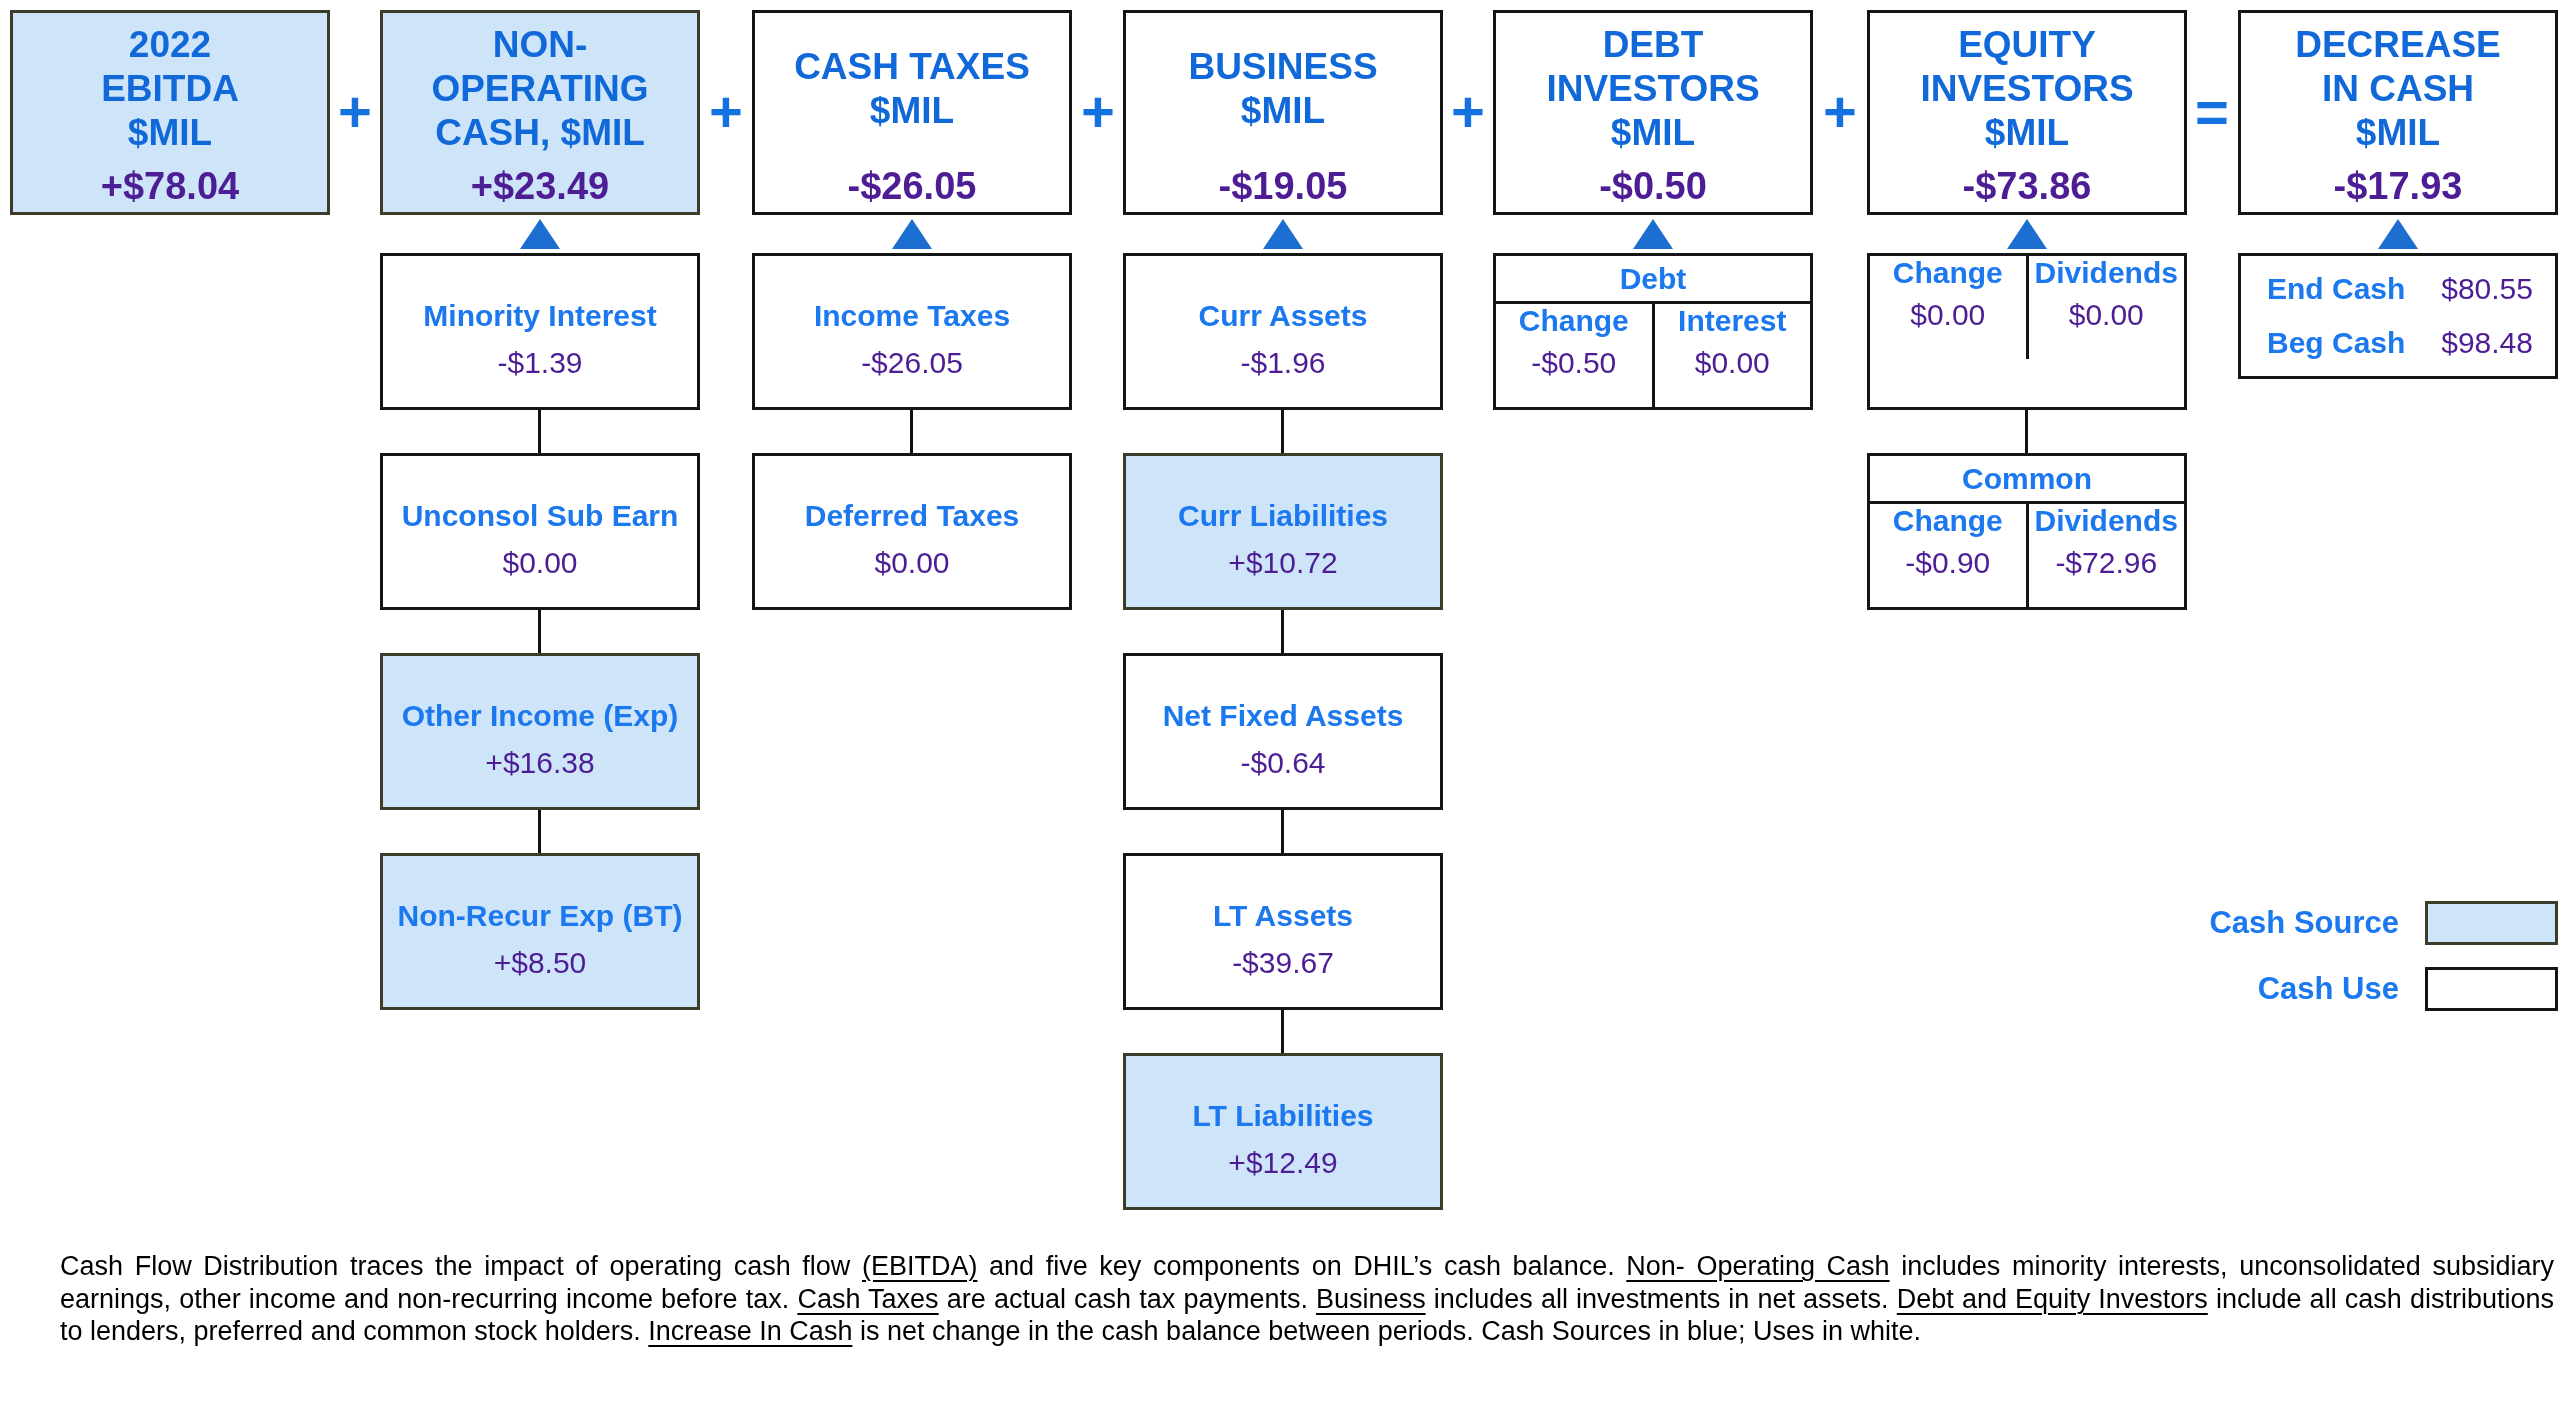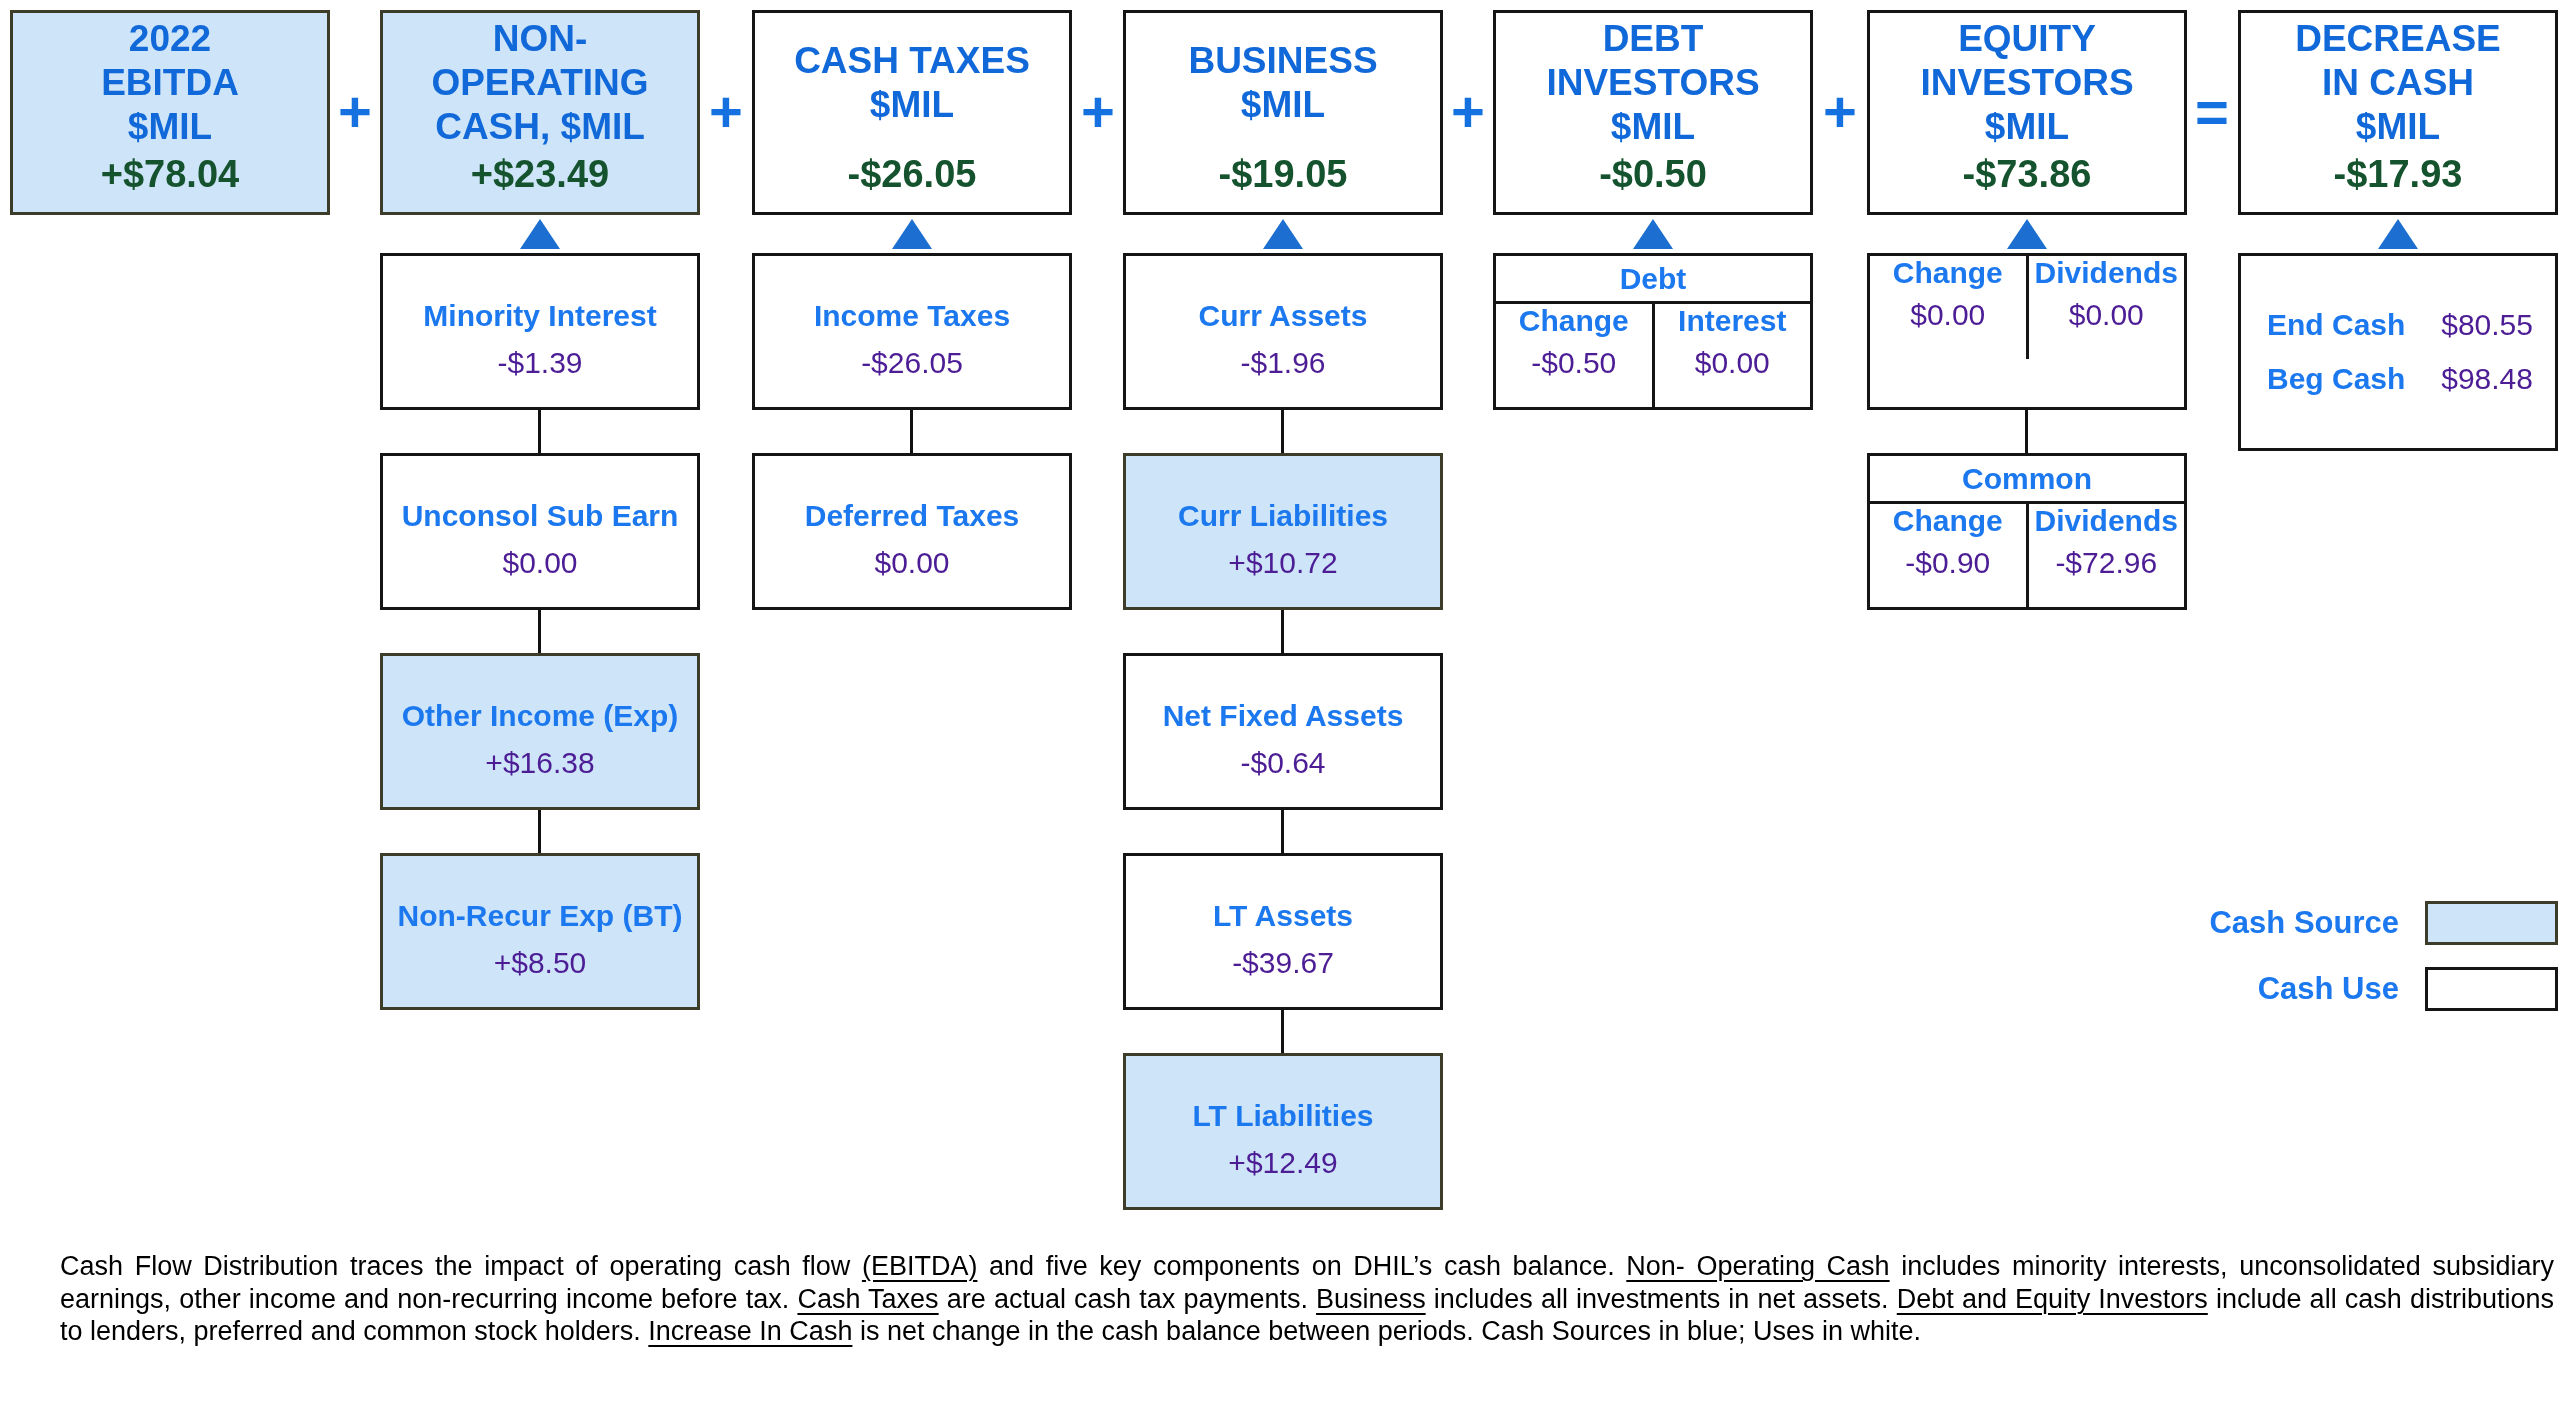--- a/index.html
+++ b/index.html
@@ -11,21 +11,21 @@
   .tbox{
     position:absolute;top:10px;width:320px;height:205px;box-sizing:border-box;
     border:3px solid #151515;background:#ffffff;
     display:flex;flex-direction:column;align-items:center;
   }
   .tbox.src{background:#cee4f8;border-color:#3c3c28;}
   .tbox-title{
     flex:1;display:flex;align-items:center;justify-content:center;text-align:center;
     white-space:pre-line;font-weight:bold;font-size:37px;line-height:44px;color:#1169d9;
   }
-  .tbox-value{font-weight:bold;font-size:38px;color:#14532d;margin-bottom:16px;}
+  .tbox-value{font-weight:bold;font-size:38px;color:#4c1d95;margin-bottom:4px;}
   .op{
     position:absolute;top:78px;width:60px;text-align:center;
     font-weight:bold;font-size:58px;color:#1570e0;
   }
   
   .tri{
     position:absolute;top:219px;width:0;height:0;
     border-left:20px solid transparent;border-right:20px solid transparent;
     border-bottom:30px solid #1c6fd0;
   }
@@ -50,21 +50,21 @@
     font-weight:bold;font-size:30px;color:#1b78ee;
   }
   .tbl-body{display:flex;height:103px;}
   .tbl-cell{
     flex:1;display:flex;flex-direction:column;align-items:center;justify-content:flex-start;
     gap:8px;min-width:0;
   }
   .tbl-cell.divider{border-left:3px solid #151515;}
   
   .cashbox{
-    position:absolute;width:320px;height:198px;box-sizing:border-box;
+    position:absolute;width:320px;height:126px;box-sizing:border-box;
     border:3px solid #151515;background:#ffffff;
     display:flex;flex-direction:column;justify-content:center;gap:20px;
     padding:0 22px 0 26px;
   }
   .cashrow{display:flex;align-items:baseline;}
   .cashrow .sv{margin-left:auto;}
   
   .legend-row{position:absolute;right:2px;display:flex;align-items:center;gap:26px;height:46px;margin-left:38px;}
   .legend-label{font-weight:bold;font-size:31px;color:#1b78ee;white-space:nowrap;}
   .legend-swatch{width:133px;height:44px;box-sizing:border-box;border:3px solid #151515;background:#ffffff;}

